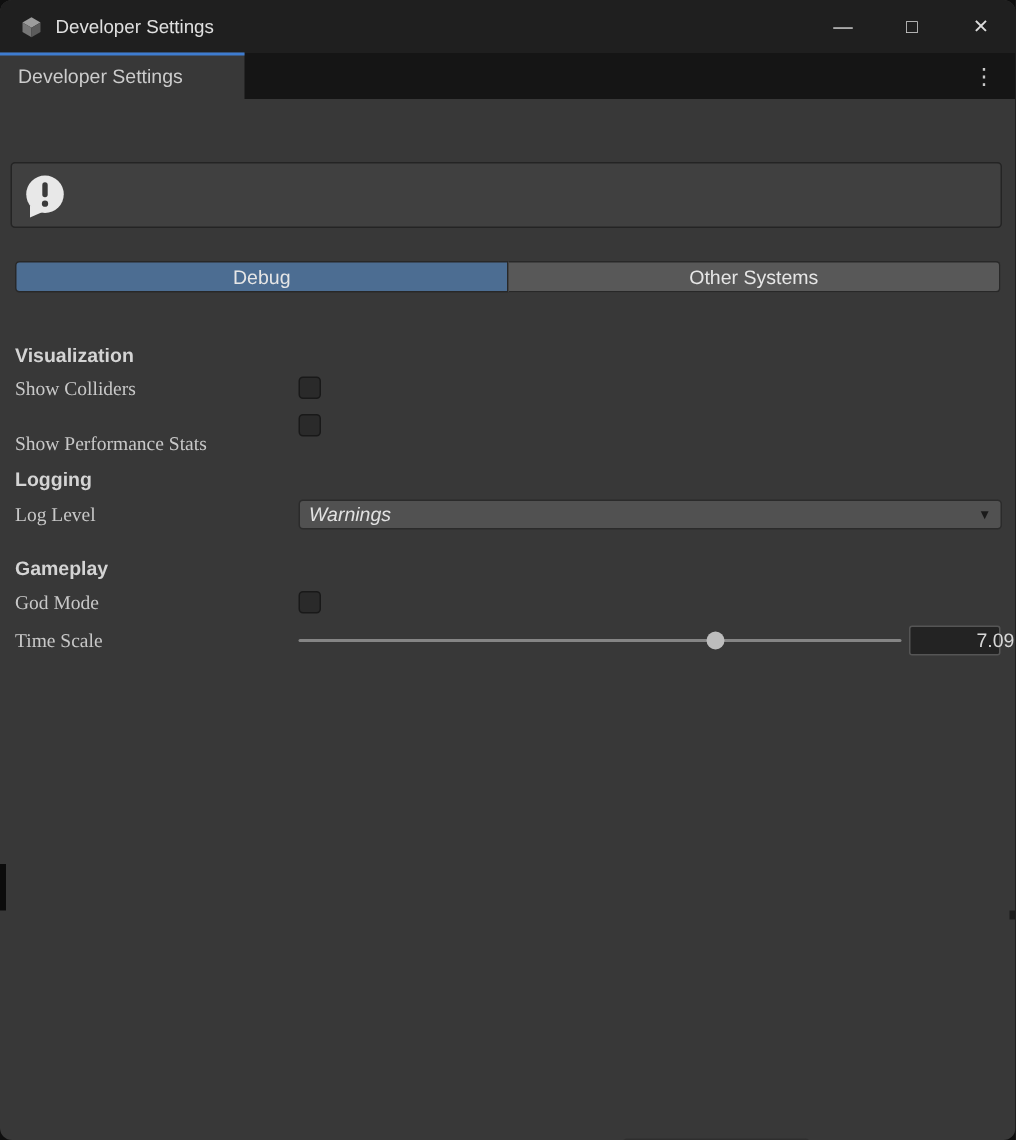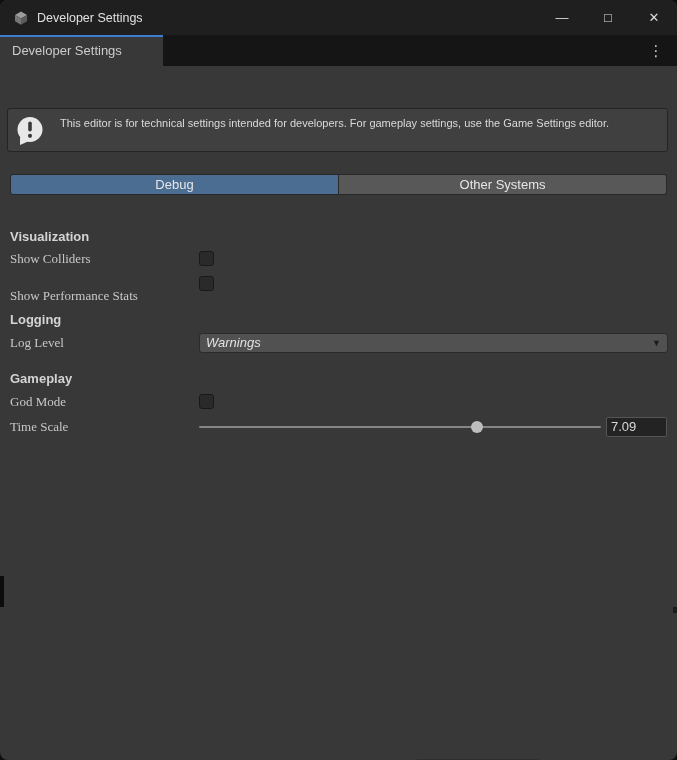--- a/index.html
+++ b/index.html
@@ -96,21 +96,21 @@
   .slider-track {
     position:absolute; left:199px; top:426px; width:402px; height:2px;
     background:#858585; border-radius:1px; cursor:default;
   }
   .slider-thumb {
     position:absolute; left:471px; top:421px; width:12px; height:12px;
     background:#bdbdbd; border-radius:50%; cursor:default;
   }
   .value-field {
     position:absolute; left:606px; top:417px; width:61px; height:20px;
-    background:var(--field-bg,#232323); border:1px solid #555555; border-radius:2px;
+    background:var(--field-bg,#232323); border:1px solid #555555; border-radius:2px;padding-left:40px;
   }
   .value-field span { display:block; padding-left:4px; line-height:17px; font-size:13px; color:#d8d8d8; }
 
   
   .footer-btn {
     position:absolute; top:731px; height:23px;
     background:#565656; border:1px solid #2e2e2e; border-radius:3px;
     font-size:13px; color:#e8e8e8; text-align:center; line-height:20px; cursor:default;
   }
   .footer-btn.refresh { left:415px; width:125px;margin-top:28px; }
@@ -147,21 +147,20 @@
   </div>
 
 
   <div class="helpbox">
     <svg class="helpbox-icon" width="32" height="32" viewBox="0 0 32 32">
       <circle cx="16" cy="14.5" r="12.5" fill="#e8e8e8"></circle>
       <polygon points="6,22 14,26.5 6,30" fill="#e8e8e8"></polygon>
       <rect x="14.2" y="6.5" width="3.6" height="10" rx="1.8" fill="#3a3a3a"></rect>
       <circle cx="16" cy="20.8" r="2.1" fill="#3a3a3a"></circle>
     </svg>
-    <div class="helpbox-text">This editor is for technical settings intended for developers. For gameplay settings, use the Game Settings editor.</div>
   </div>
 
   <div class="toolbar">
     <div class="tb-btn selected">Debug</div>
     <div class="tb-btn">Other Systems</div>
   </div>
 
   <div class="section-title" style="top:229px">Visualization</div>
   <div class="row-label" style="top:251px">Show Colliders</div>
   <div class="checkbox" style="top:251px"></div>

